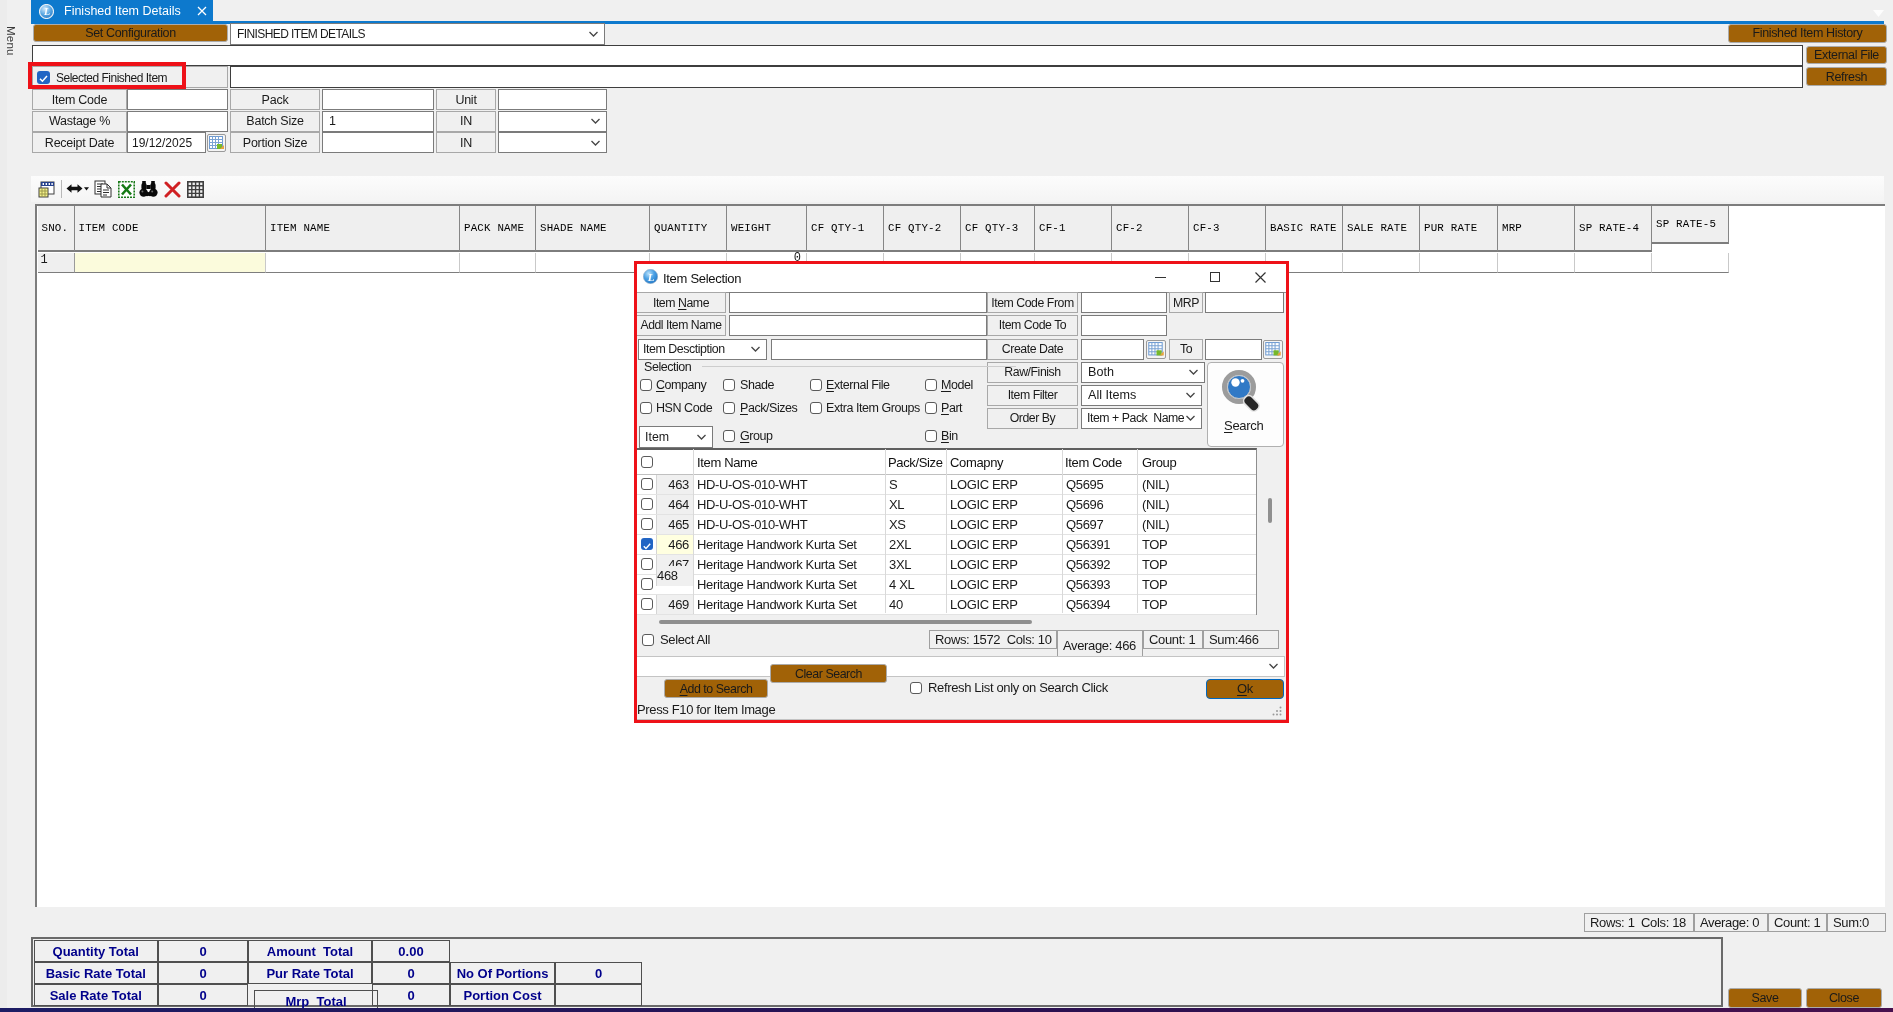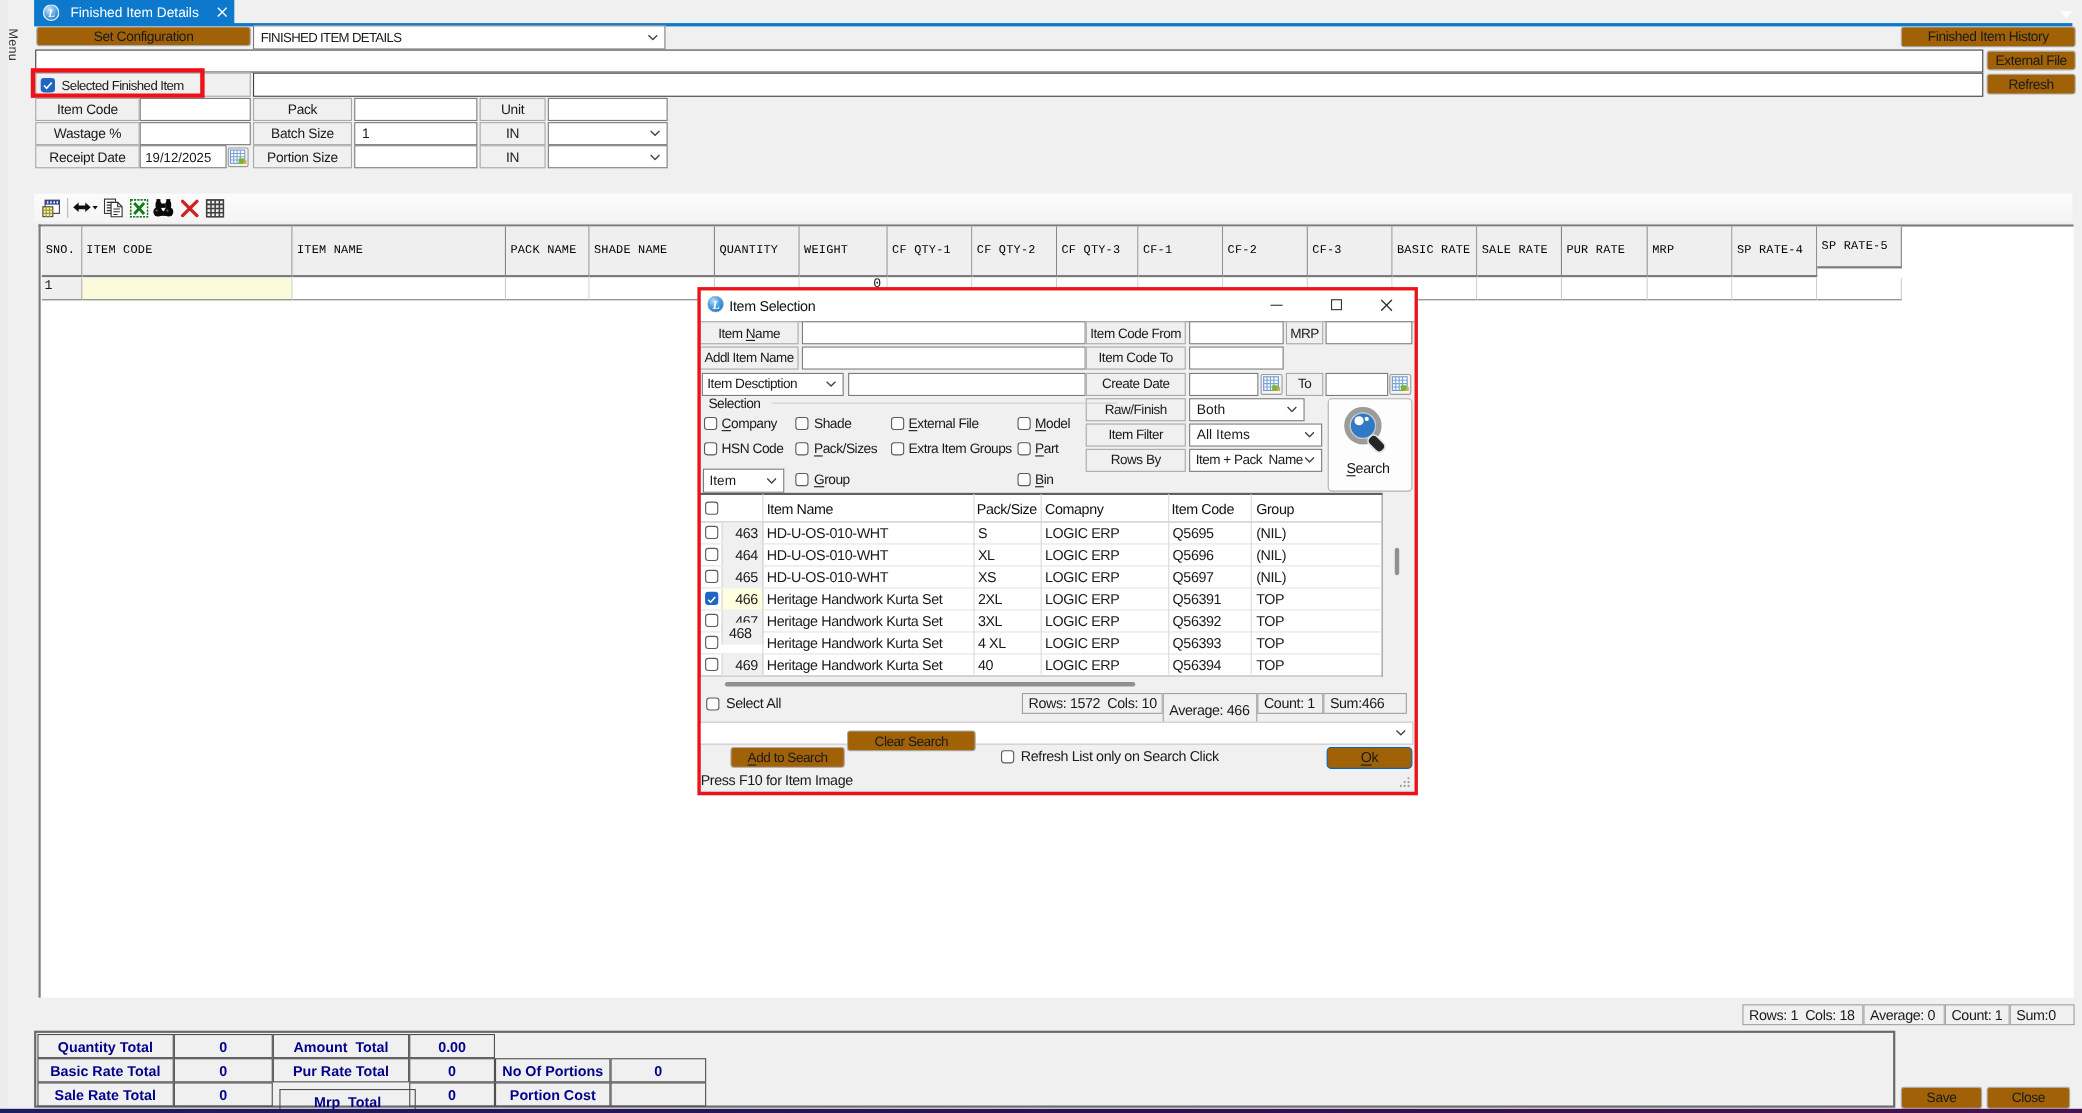--- a/index.html
+++ b/index.html
@@ -209,28 +209,28 @@
     </svg></div>
 <div class="lb dl" style="left:1169px;top:338.5px;width:34px;height:21px;font-size:12.3px">To</div>
 <div class="ip" style="left:1205px;top:338.5px;width:57px;height:21px;border-color:#7b7b7b;padding-left:6px;text-align:left;font-size:12.5px"></div>
 <div style="position:absolute;left:1263px;top:340px;width:20px;height:18.5px;background:#f4f4f4;border:1px solid #9a9a9a;border-radius:2px;box-sizing:border-box"><svg width="18" height="16.5" viewBox="0 0 17 16">
       <rect x="1.5" y="1.5" width="13" height="12" fill="#fff" stroke="#6f9bd1" stroke-width="1"></rect>
       <path d="M4.5 1.5V13.5 M7.5 1.5V13.5 M10.5 1.5V13.5 M1.5 4.5H14.5 M1.5 7.5H14.5 M1.5 10.5H14.5" stroke="#7aa3d4" stroke-width="1" fill="none"></path>
       <rect x="9" y="9" width="5" height="5" fill="#76b82a"></rect>
       <path d="M12 14 L16 10 L16 14 Z" fill="#e8a33d"></path>
     </svg></div>
 <div class="lb dl" style="left:987px;top:361.5px;width:91px;height:21px;font-size:12.3px">Raw/Finish</div>
-<div class="ip" style="left:1081px;top:361.5px;width:105px;height:21px;padding-left:6px;font-size:12.6px">Both<svg width="9" height="6" viewBox="0 0 9 6" style="position:absolute;right:6px;top:50%;margin-top:-3px">
+<div class="ip" style="left:1081px;top:361.5px;width:124px;height:21px;padding-left:6px;font-size:12.6px">Both<svg width="9" height="6" viewBox="0 0 9 6" style="position:absolute;right:6px;top:50%;margin-top:-3px">
       <polyline points="0.5,1 4.5,5 8.5,1" fill="none" stroke="#454545" stroke-width="1.3"></polyline>
     </svg></div>
 <div class="lb dl" style="left:987px;top:384.5px;width:91px;height:21px;font-size:12.3px">Item Filter</div>
 <div class="ip" style="left:1081px;top:384.5px;width:121px;height:21px;padding-left:6px;font-size:12.6px">All Items<svg width="9" height="6" viewBox="0 0 9 6" style="position:absolute;right:6px;top:50%;margin-top:-3px">
       <polyline points="0.5,1 4.5,5 8.5,1" fill="none" stroke="#454545" stroke-width="1.3"></polyline>
     </svg></div>
-<div class="lb dl" style="left:987px;top:407.5px;width:91px;height:21px;font-size:12.3px">Rows By</div>
+<div class="lb dl" style="left:987px;top:407.5px;width:91px;height:21px;font-size:12.3px">Order By</div>
 <div class="ip dl" style="left:1081px;top:407.5px;width:121px;height:21px;padding-left:5px;font-size:12.3px">Item + Pack  Name<svg width="9" height="6" viewBox="0 0 9 6" style="position:absolute;right:6px;top:50%;margin-top:-3px">
       <polyline points="0.5,1 4.5,5 8.5,1" fill="none" stroke="#454545" stroke-width="1.3"></polyline>
     </svg></div>
 <div class="dt" style="left:644px;top:360px">Selection</div>
 <div style="position:absolute;left:702px;top:366px;width:314px;height:1px;background:#cdcdcd"></div>
 <div style="position:absolute;left:640px;top:379px;width:12px;height:12px;background:#fff;border:1px solid #5a5a5a;border-radius:3px;box-sizing:border-box"></div>
 <div class="dt" style="left:656px;top:378px"><u>C</u>ompany</div>
 <div style="position:absolute;left:723px;top:379px;width:12px;height:12px;background:#fff;border:1px solid #5a5a5a;border-radius:3px;box-sizing:border-box"></div>
 <div class="dt" style="left:740px;top:378px">Shade</div>
 <div style="position:absolute;left:810px;top:379px;width:12px;height:12px;background:#fff;border:1px solid #5a5a5a;border-radius:3px;box-sizing:border-box"></div>
@@ -307,21 +307,21 @@
 <div class="gt" style="left:1142px;top:537.0px">TOP</div>
 <div style="position:absolute;left:637px;top:554.5px;width:619px;height:20px;border-bottom:1px solid #e3e3e3"></div>
 <div style="position:absolute;left:656px;top:554.5px;width:38px;height:19.5px;background:#f0f0f0;border-right:1px solid #d5d5d5;border-left:1px solid #d5d5d5;font-size:13px;letter-spacing:-0.35px;text-align:right;padding-right:4px;line-height:19px">467</div>
 <div style="position:absolute;left:641px;top:558.0px;width:12px;height:12px;background:#fff;border:1px solid #5a5a5a;border-radius:3px;box-sizing:border-box"></div>
 <div class="gt" style="left:697px;top:557.0px">Heritage Handwork Kurta Set</div>
 <div class="gt" style="left:889px;top:557.0px">3XL</div>
 <div class="gt" style="left:950px;top:557.0px">LOGIC ERP</div>
 <div class="gt" style="left:1066px;top:557.0px">Q56392</div>
 <div class="gt" style="left:1142px;top:557.0px">TOP</div>
 <div style="position:absolute;left:637px;top:574.5px;width:619px;height:20px;border-bottom:1px solid #e3e3e3"></div>
-<div style="position:absolute;left:656px;top:566px;width:38px;height:19.5px;background:#f0f0f0;border-right:1px solid #d5d5d5;border-left:1px solid #d5d5d5;font-size:13px;letter-spacing:-0.35px;text-align:center;padding-right:4px;line-height:19px">468</div>
+<div style="position:absolute;left:656px;top:566px;width:38px;height:19.5px;background:#f0f0f0;border-right:1px solid #d5d5d5;border-left:1px solid #d5d5d5;font-size:13px;letter-spacing:-0.35px;text-align:left;padding-right:4px;line-height:19px">468</div>
 <div style="position:absolute;left:641px;top:578.0px;width:12px;height:12px;background:#fff;border:1px solid #5a5a5a;border-radius:3px;box-sizing:border-box"></div>
 <div class="gt" style="left:697px;top:577.0px">Heritage Handwork Kurta Set</div>
 <div class="gt" style="left:889px;top:577.0px">4 XL</div>
 <div class="gt" style="left:950px;top:577.0px">LOGIC ERP</div>
 <div class="gt" style="left:1066px;top:577.0px">Q56393</div>
 <div class="gt" style="left:1142px;top:577.0px">TOP</div>
 <div style="position:absolute;left:637px;top:594.5px;width:619px;height:20px;border-bottom:1px solid #e3e3e3"></div>
 <div style="position:absolute;left:656px;top:594.5px;width:38px;height:19.5px;background:#f0f0f0;border-right:1px solid #d5d5d5;border-left:1px solid #d5d5d5;font-size:13px;letter-spacing:-0.35px;text-align:right;padding-right:4px;line-height:19px">469</div>
 <div style="position:absolute;left:641px;top:598.0px;width:12px;height:12px;background:#fff;border:1px solid #5a5a5a;border-radius:3px;box-sizing:border-box"></div>
 <div class="gt" style="left:697px;top:597.0px">Heritage Handwork Kurta Set</div>

